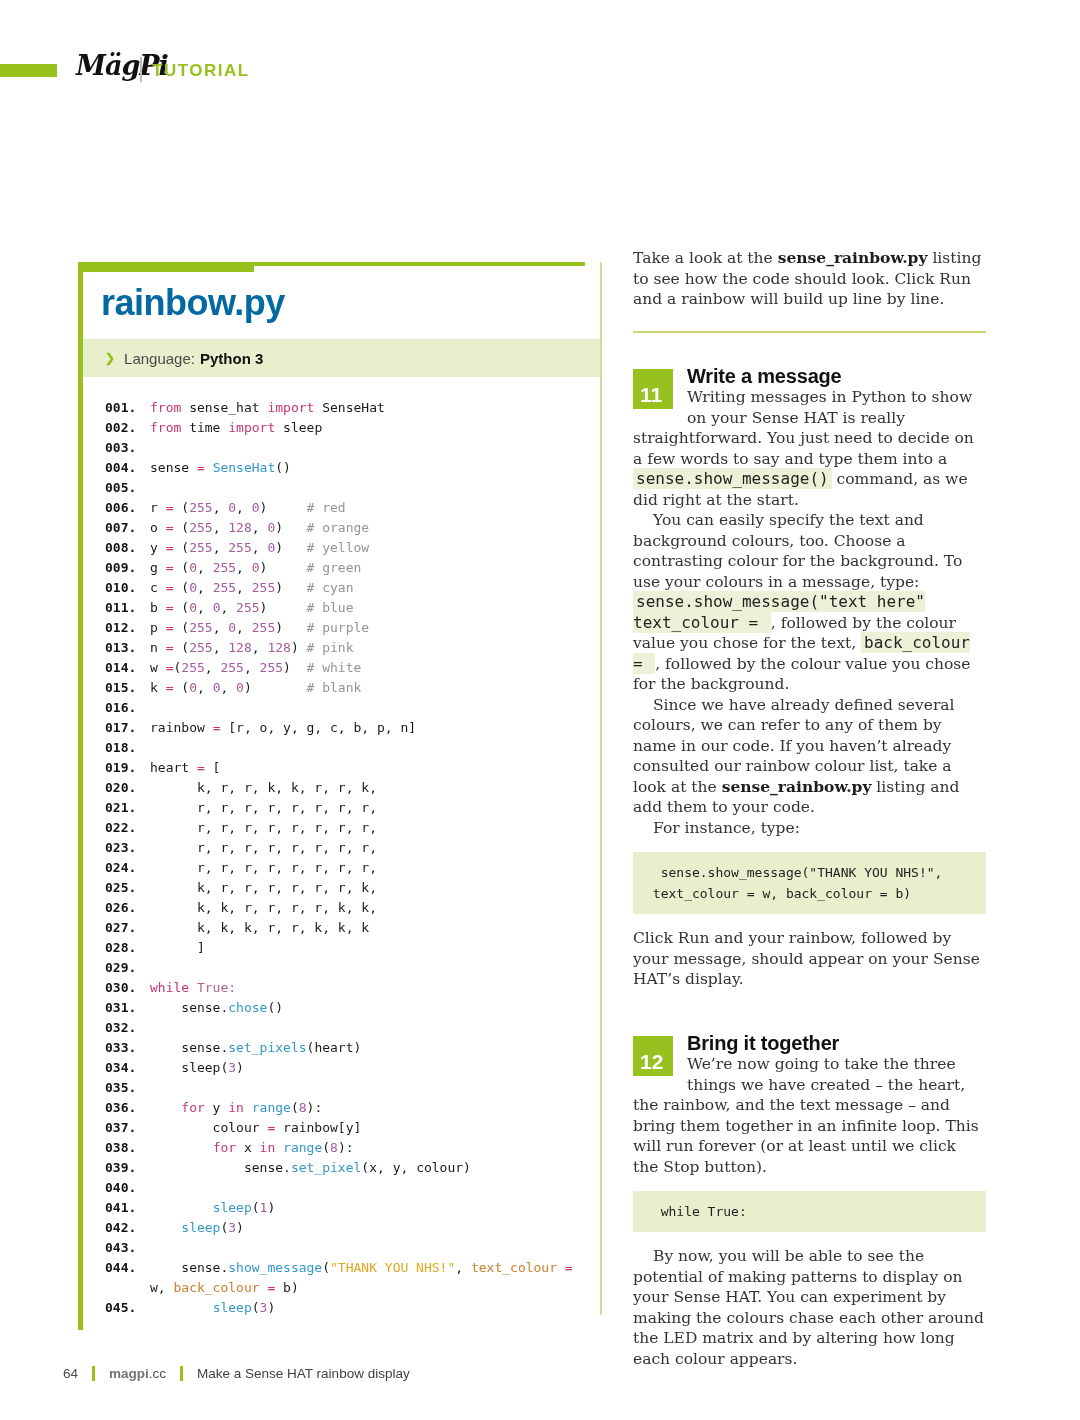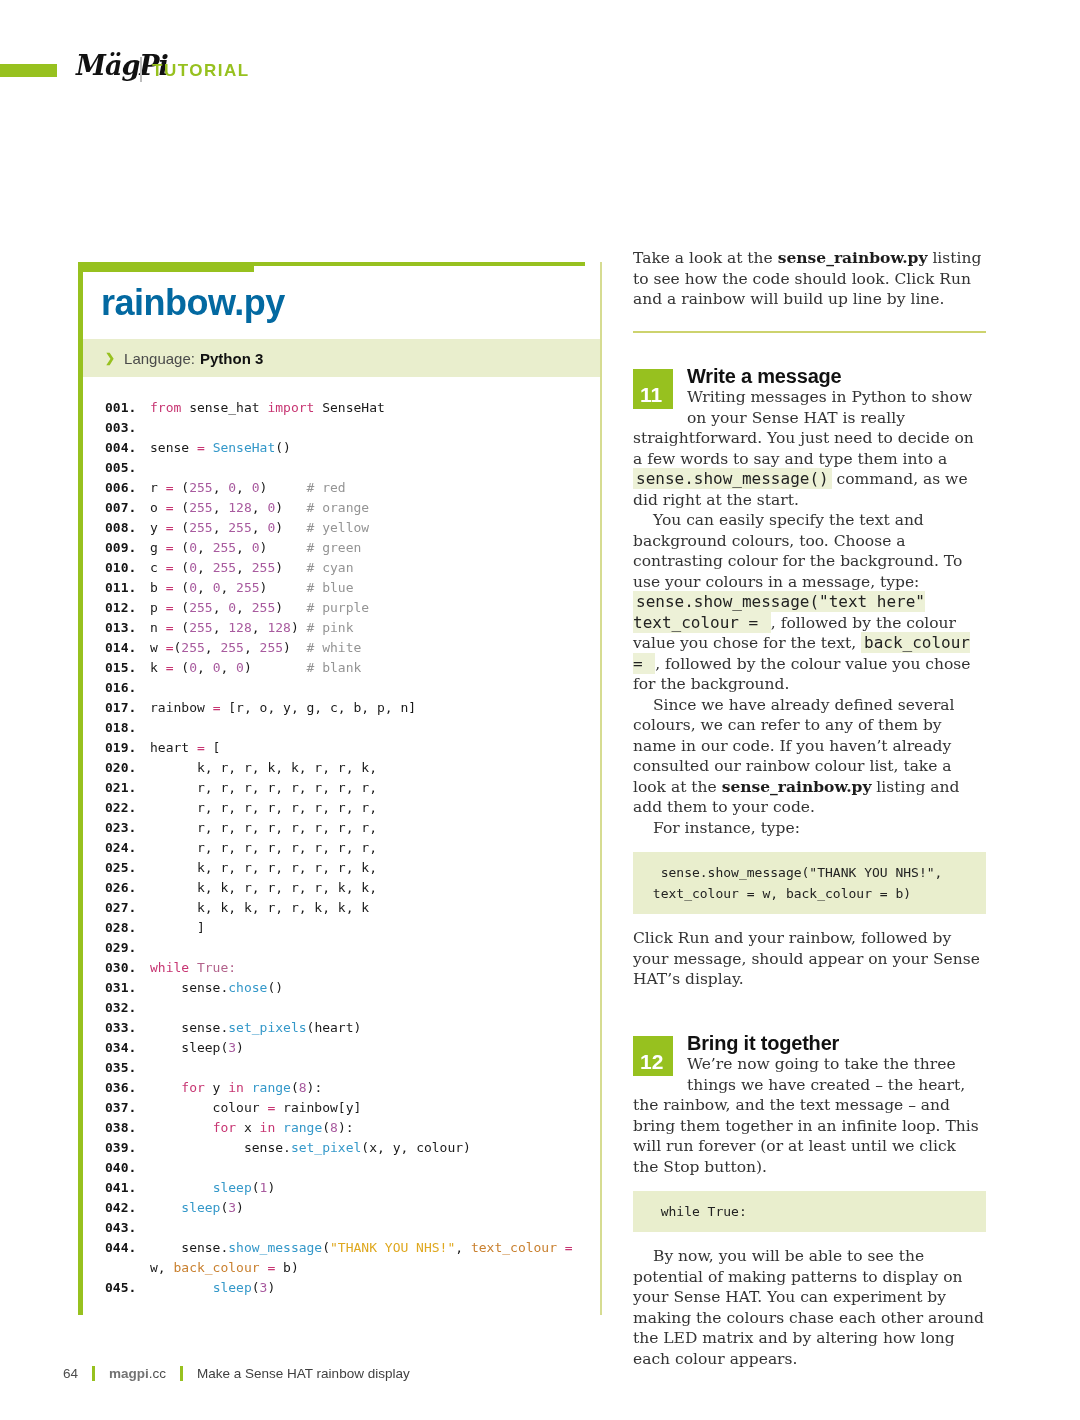--- a/index.html
+++ b/index.html
@@ -118,20 +118,24 @@
       <span class="chev">❯</span>
       <span>Language:</span>
       <span class="lv">Python 3</span>
     </div>
     <div class="code-area" id="code-lines">
         <div class="code-row">
           <span class="ln">001.</span>
           <span class="ct"><span class="tok-k">from</span><span class="tok-d"> sense_hat </span><span class="tok-k">import</span><span class="tok-d"> SenseHat</span></span>
         </div>
         <div class="code-row">
+          <span class="ln">002.</span>
+          <span class="ct"><span class="tok-k">from</span><span class="tok-d"> time </span><span class="tok-k">import</span><span class="tok-d"> sleep</span></span>
+        </div>
+        <div class="code-row">
           <span class="ln">003.</span>
           <span class="ct"></span>
         </div>
         <div class="code-row">
           <span class="ln">004.</span>
           <span class="ct"><span class="tok-d">sense </span><span class="tok-k">=</span><span class="tok-d"> </span><span class="tok-f">SenseHat</span><span class="tok-d">()</span></span>
         </div>
         <div class="code-row">
           <span class="ln">005.</span>
           <span class="ct"></span>

